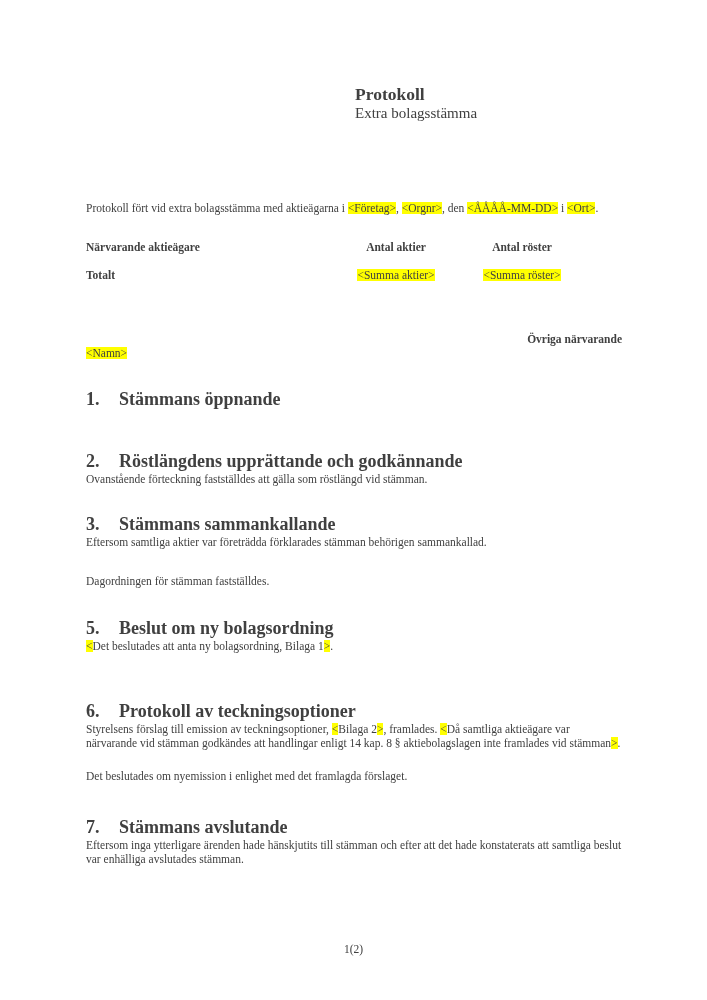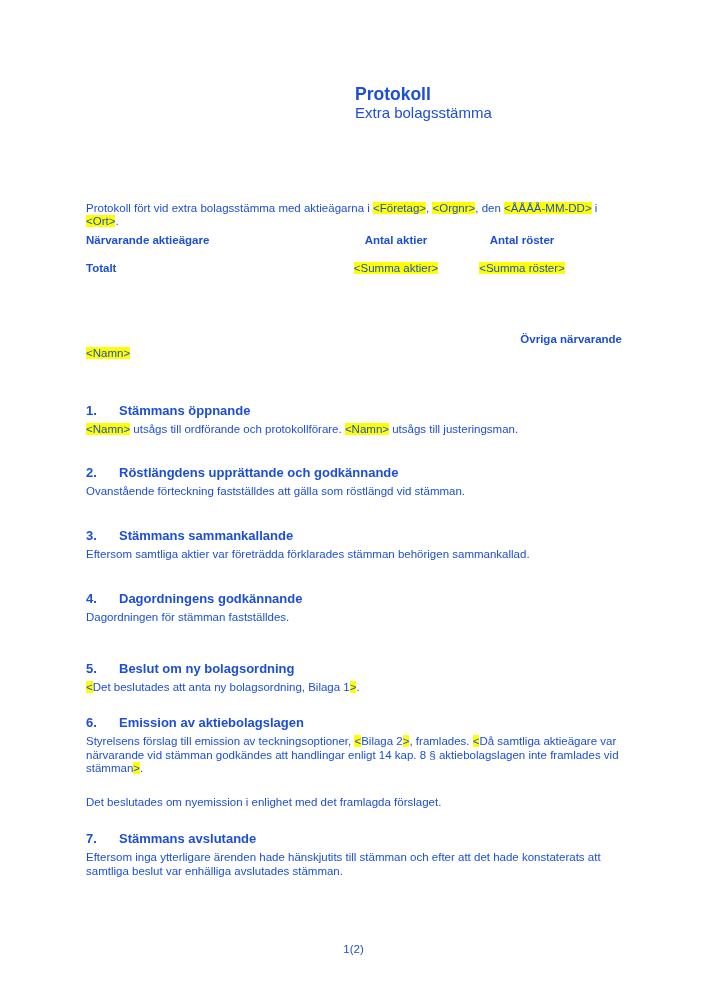--- a/index.html
+++ b/index.html
@@ -1,21 +1,21 @@
 <!DOCTYPE html>
 <html lang="sv"><head>
 <meta charset="utf-8">
 <style>
   html,body{margin:0;padding:0;background:#fff;}
   .page{
     position:relative;
     width:707px;height:1000px;
     background:#ffffff;
-    font-family:Liberation Sans, sans-serif;
-    color:#1d4ed8;
+    font-family:Liberation Serif, serif;
+    color:#404040;
     overflow:hidden;
   }
   .doc-title{
     position:absolute;left:355px;top:83px;
   }
   .doc-title .title{
     font-size:17.5px;font-weight:bold;line-height:22px;
   }
   .doc-title .subtitle{
     font-size:15px;line-height:16px;
@@ -25,39 +25,39 @@
   }
   .intro{
     position:absolute;left:86px;top:190px;width:536px;
   }
   .hl{background:#ffff00;}
   .bold{font-weight:bold;text-align:right;}
   .att-table{
     position:absolute;left:86px;top:234px;width:536px;
   }
   .att-row{
-    display:flex;height:28px;align-items:flex-start;
+    display:flex;height:28px;align-items:center;
   }
   .att-c1{width:254px;text-align:left;}
   .att-c2{width:112px;text-align:center;}
   .att-c3{width:140px;text-align:center;}
   .others{
     position:absolute;left:86px;top:333px;width:536px;
   }
   .section{
     position:absolute;left:86px;width:536px;
   }
   .sec-heading{
-    font-size:13px;font-weight:bold;line-height:16px;margin:16px 0 4px 0;
+    font-size:18px;font-weight:bold;line-height:16px;margin:4px 0 4px 0;
   }
   .sec-num{display:inline-block;width:33px;}
   .sec-body{margin:0;}
   .sec-body + .sec-body{margin-top:20px;}
   .s1{top:387px;} .s2{top:449px;} .s3{top:512px;} .s4{top:575px;}
-  .s5{top:645px;} .s6{top:699px;} .s7{top:815px;}
+  .s5{top:616px;} .s6{top:699px;} .s7{top:815px;}
   .footer{
     position:absolute;left:0;top:943px;width:707px;
     text-align:center;font-size:11.5px;line-height:13.6px;
   }
 </style>
 </head>
 <body>
 
 <div class="page">
 
@@ -81,45 +81,43 @@
     </div>
   </div>
 
   <div class="others body-text">
     <div class="bold">Övriga närvarande</div>
     <div><span class="hl">&lt;Namn&gt;</span></div>
   </div>
 
   <div class="section s1 body-text">
     <h2 class="sec-heading"><span class="sec-num">1.</span><span>Stämmans öppnande</span></h2>
-    <p class="sec-body"><span class="hl">&lt;Namn&gt;</span><span> utsågs till ordförande och protokollförare. </span><span class="hl">&lt;Namn&gt;</span><span> utsågs till justeringsman.</span></p>
   </div>
 
   <div class="section s2 body-text">
     <h2 class="sec-heading"><span class="sec-num">2.</span><span>Röstlängdens upprättande och godkännande</span></h2>
     <p class="sec-body">Ovanstående förteckning fastställdes att gälla som röstlängd vid stämman.</p>
   </div>
 
   <div class="section s3 body-text">
     <h2 class="sec-heading"><span class="sec-num">3.</span><span>Stämmans sammankallande</span></h2>
     <p class="sec-body">Eftersom samtliga aktier var företrädda förklarades stämman behörigen sammankallad.</p>
   </div>
 
   <div class="section s4 body-text">
-    <h2 class="sec-heading"><span class="sec-num">4.</span><span>Dagordningens godkännande</span></h2>
     <p class="sec-body">Dagordningen för stämman fastställdes.</p>
   </div>
 
   <div class="section s5 body-text">
     <h2 class="sec-heading"><span class="sec-num">5.</span><span>Beslut om ny bolagsordning</span></h2>
     <p class="sec-body"><span class="hl">&lt;</span><span>Det beslutades att anta ny bolagsordning, Bilaga 1</span><span class="hl">&gt;</span><span>.</span></p>
   </div>
 
   <div class="section s6 body-text">
-    <h2 class="sec-heading"><span class="sec-num">6.</span><span>Emission av aktiebolagslagen</span></h2>
+    <h2 class="sec-heading"><span class="sec-num">6.</span><span>Protokoll av teckningsoptioner</span></h2>
     <p class="sec-body"><span>Styrelsens förslag till emission av teckningsoptioner, </span><span class="hl">&lt;</span><span>Bilaga 2</span><span class="hl">&gt;</span><span>, framlades. </span><span class="hl">&lt;</span><span>Då samtliga aktieägare var närvarande vid stämman godkändes att handlingar enligt 14 kap. 8 § aktiebolagslagen inte framlades vid stämman</span><span class="hl">&gt;</span><span>.</span></p>
     <p class="sec-body">Det beslutades om nyemission i enlighet med det framlagda förslaget.</p>
   </div>
 
   <div class="section s7 body-text">
     <h2 class="sec-heading"><span class="sec-num">7.</span><span>Stämmans avslutande</span></h2>
     <p class="sec-body">Eftersom inga ytterligare ärenden hade hänskjutits till stämman och efter att det hade konstaterats att samtliga beslut var enhälliga avslutades stämman.</p>
   </div>
 
   <div class="footer">1(2)</div>

